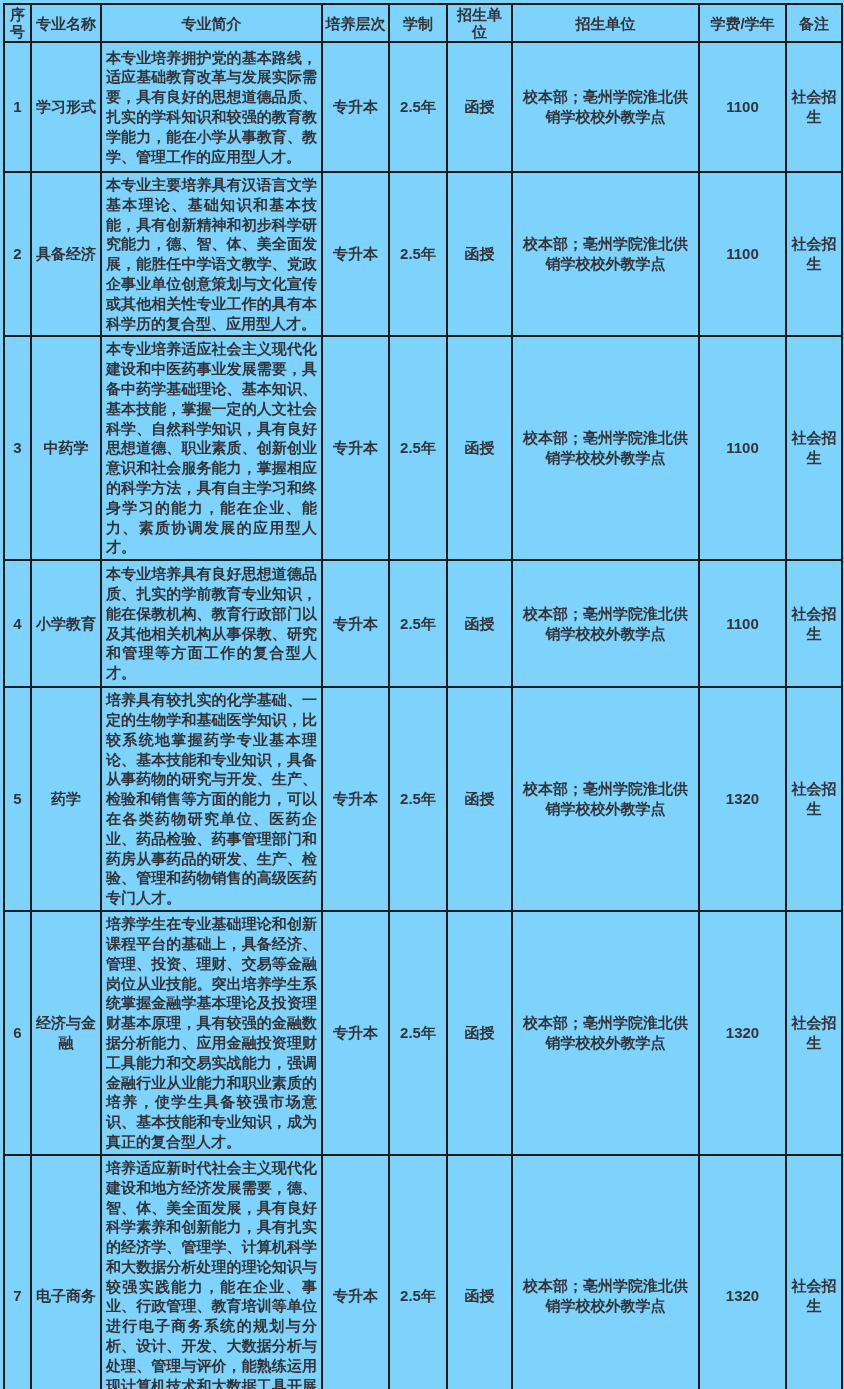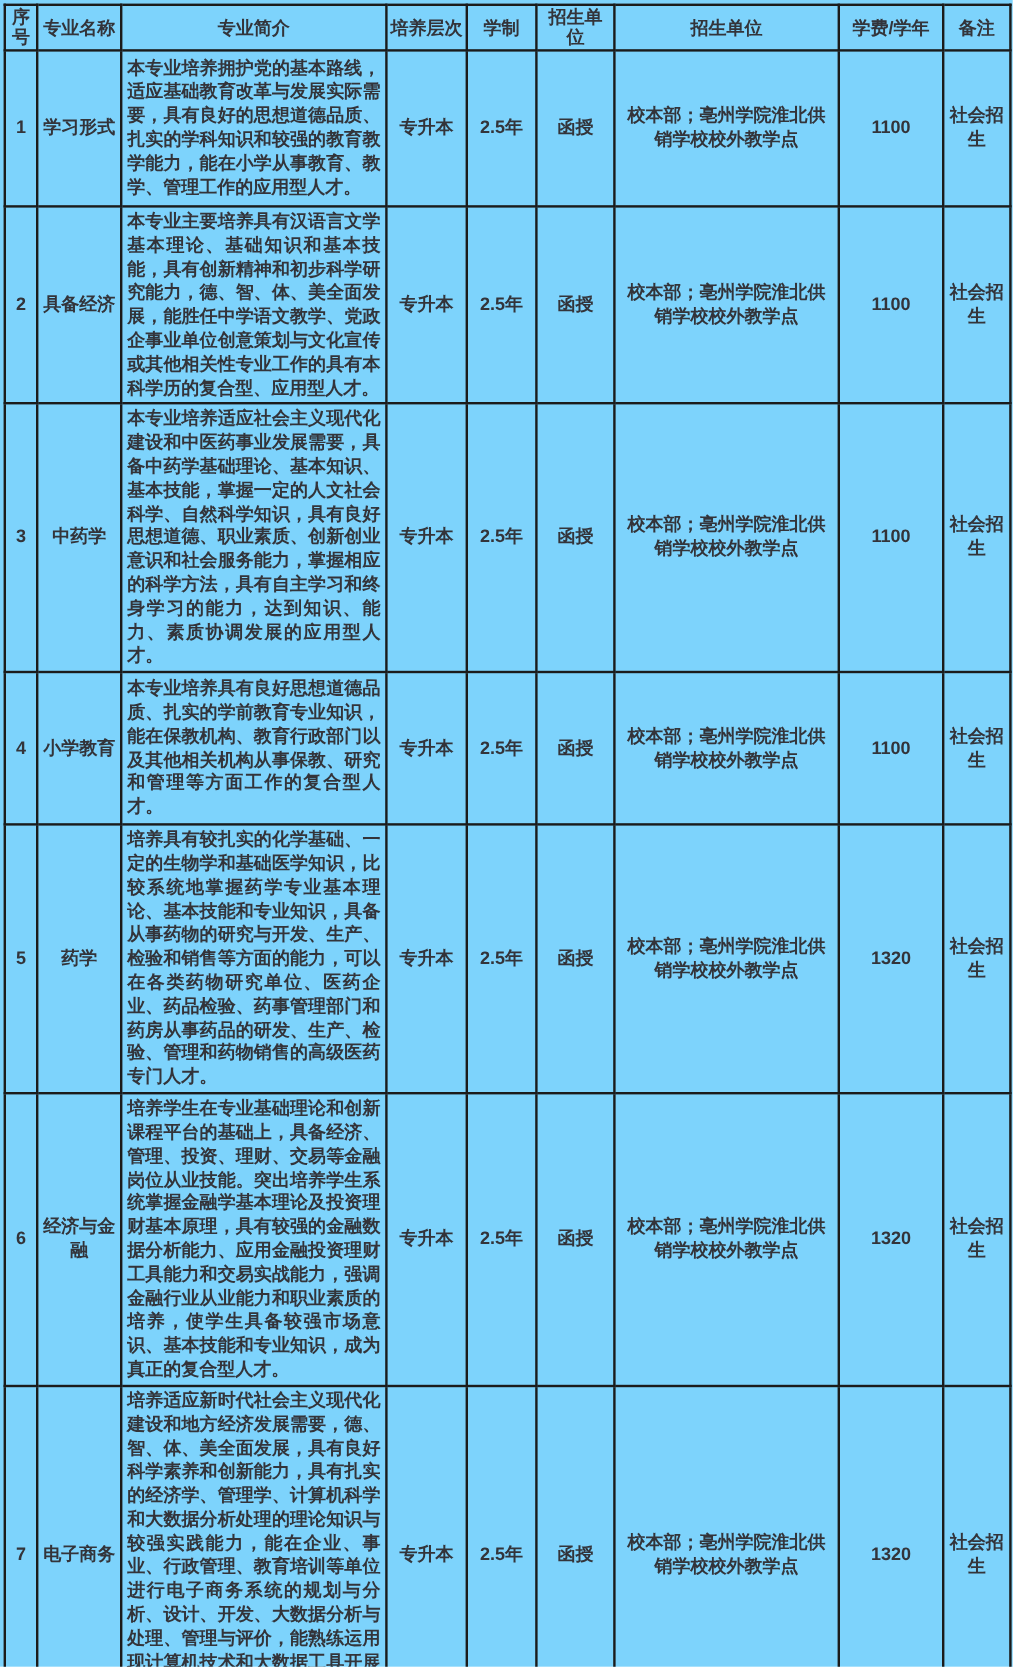--- a/index.html
+++ b/index.html
@@ -101,21 +101,21 @@
           <td class="cell-level">专升本</td>
           <td class="cell-duration">2.5年</td>
           <td class="cell-form">函授</td>
           <td class="cell-unit">校本部；亳州学院淮北供销学校校外教学点</td>
           <td class="cell-tuition">1100</td>
           <td class="cell-note">社会招生</td>
         </tr>
         <tr>
           <td class="cell-no">3</td>
           <td class="cell-name">中药学</td>
-          <td class="cell-intro">本专业培养适应社会主义现代化建设和中医药事业发展需要，具备中药学基础理论、基本知识、基本技能，掌握一定的人文社会科学、自然科学知识，具有良好思想道德、职业素质、创新创业意识和社会服务能力，掌握相应的科学方法，具有自主学习和终身学习的能力，达到知识、能力、素质协调发展的应用型人才。</td>
+          <td class="cell-intro">本专业培养适应社会主义现代化建设和中医药事业发展需要，具备中药学基础理论、基本知识、基本技能，掌握一定的人文社会科学、自然科学知识，具有良好思想道德、职业素质、创新创业意识和社会服务能力，掌握相应的科学方法，具有自主学习和终身学习的能力，能在企业、能力、素质协调发展的应用型人才。</td>
           <td class="cell-level">专升本</td>
           <td class="cell-duration">2.5年</td>
           <td class="cell-form">函授</td>
           <td class="cell-unit">校本部；亳州学院淮北供销学校校外教学点</td>
           <td class="cell-tuition">1100</td>
           <td class="cell-note">社会招生</td>
         </tr>
         <tr>
           <td class="cell-no">4</td>
           <td class="cell-name">小学教育</td>

